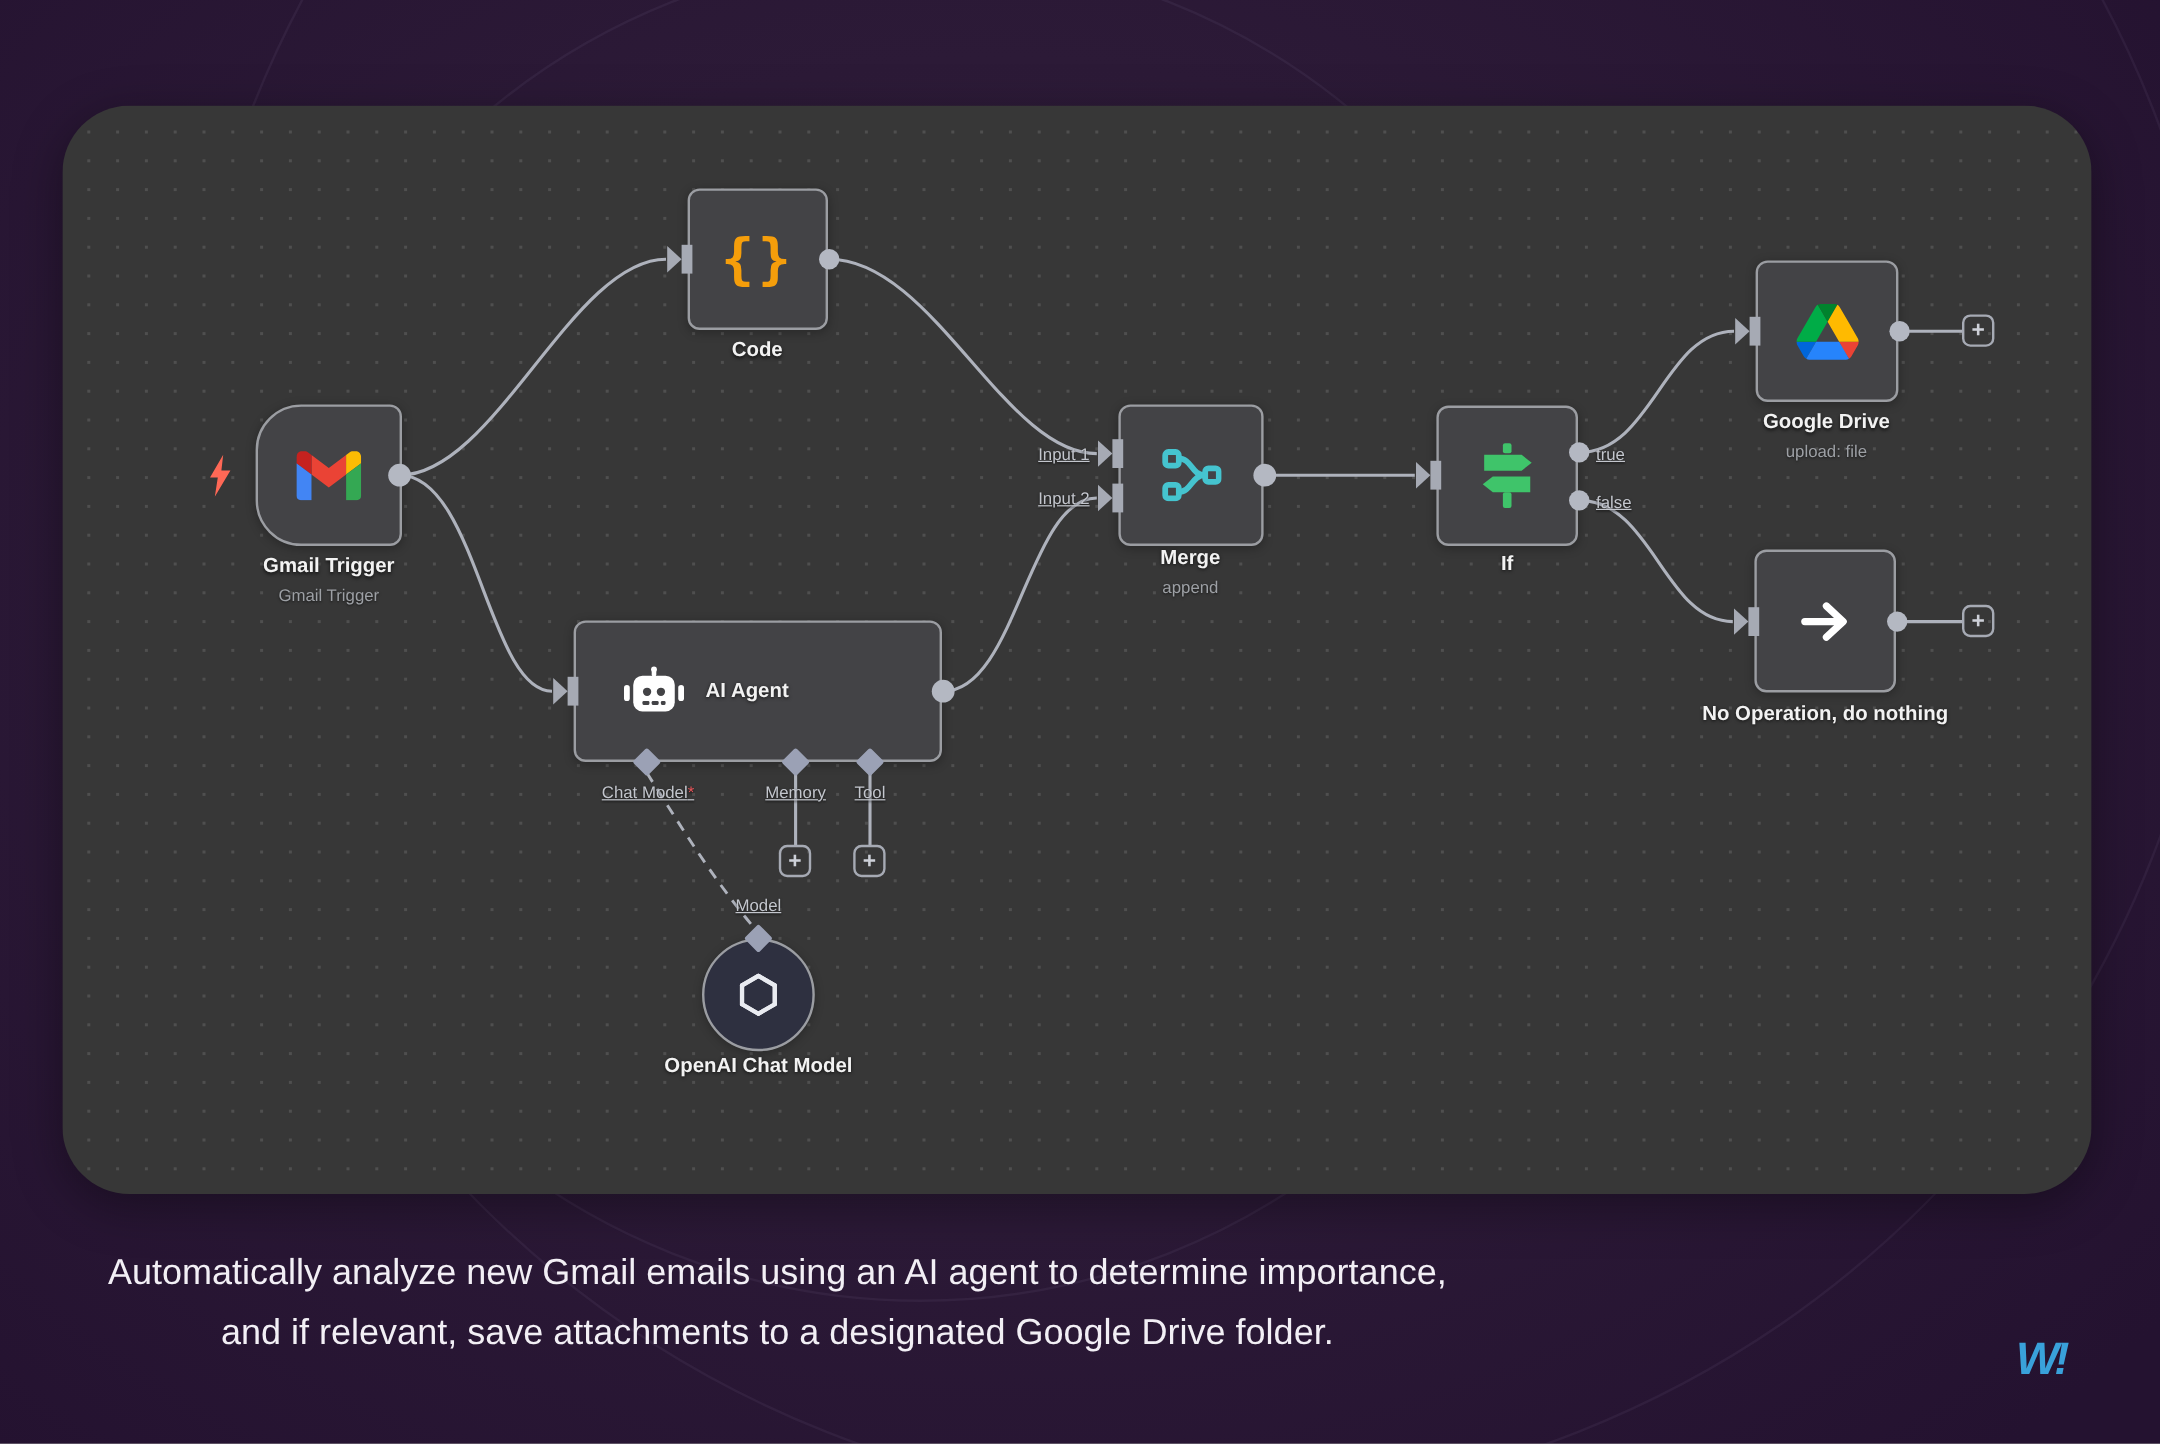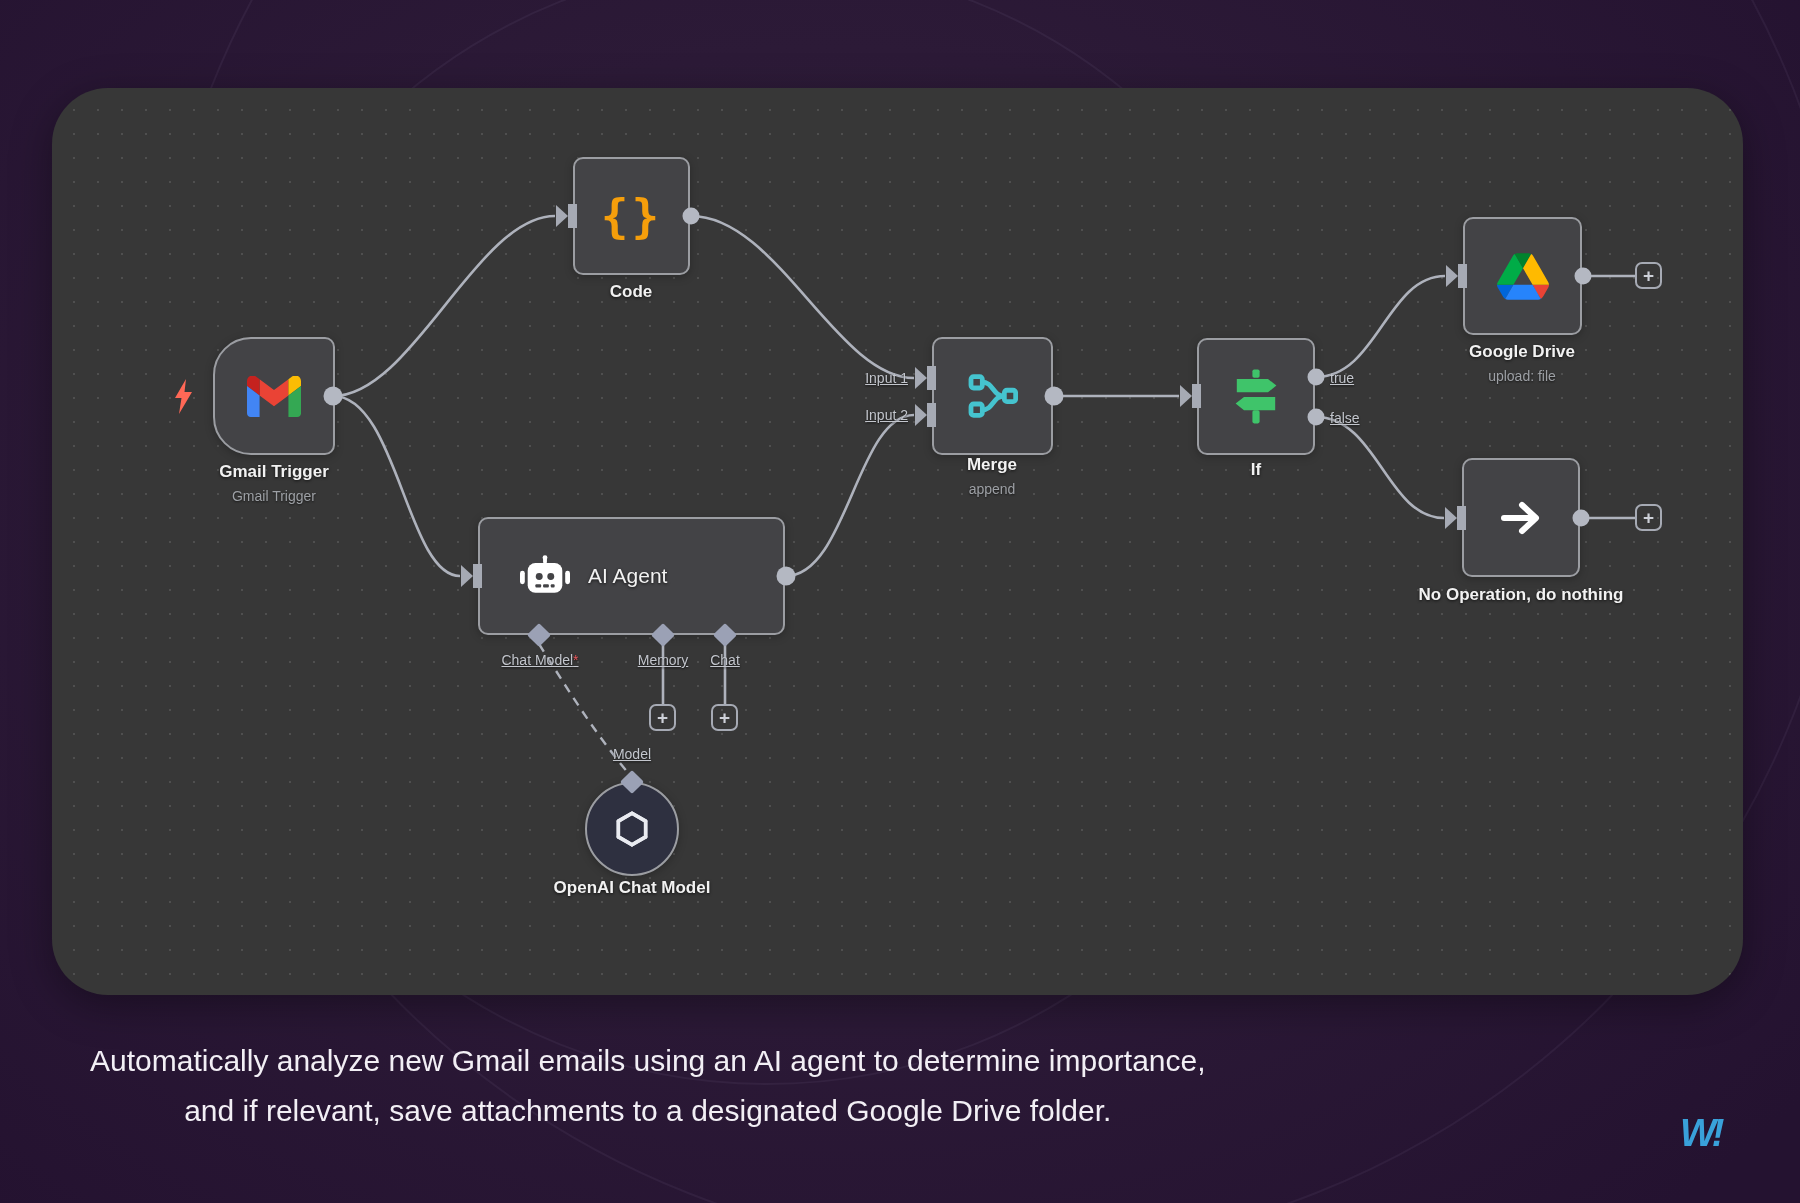--- a/index.html
+++ b/index.html
@@ -32,21 +32,21 @@
   .plus-btn{
     position:absolute;width:27px;height:27px;border:2px solid #a6aab4;border-radius:7px;
     color:#cdd0d8;font-size:19px;font-weight:bold;line-height:23px;text-align:center;
     box-sizing:border-box;background:transparent;
   }
   .caption{position:absolute;left:90px;top:1036px;font-size:30px;line-height:50px;color:#f2eff5;text-align:center;}
   .brand{
     position:absolute;left:1680px;top:1112px;font-size:38px;font-weight:800;font-style:italic;
     color:#39a1da;letter-spacing:-4px;
   }
-  .agent-title{font-size:21px;font-weight:normal;color:#f2f2f2;margin-left:18px;text-shadow:0 1px 3px rgba(0,0,0,0.7);}
+  .agent-title{font-size:17px;font-weight:bold;color:#f2f2f2;margin-left:18px;text-shadow:0 1px 3px rgba(0,0,0,0.7);}
   .code-braces{font-family:"DejaVu Sans Mono", monospace;font-size:46px;font-weight:bold;color:#f59e0b;letter-spacing:3px;}
 </style>
 </head>
 <body>
 
 <div class="bg-ring" style="left:205px;top:-39px;width:1120px;height:1120px"></div>
 <div class="bg-ring" style="left:150px;top:-450px;width:1700px;height:1700px"></div>
 
 <div class="canvas">
 
@@ -221,21 +221,21 @@
   <div class="node-label" style="left:480px;top:790px;width:200px">
     <div class="node-title">OpenAI Chat Model</div>
   </div>
 
   <div class="port-label" style="left:790px;top:282px;width:66px;text-align:right">Input 1</div>
   <div class="port-label" style="left:790px;top:319px;width:66px;text-align:right">Input 2</div>
   <div class="port-label" style="left:1278px;top:282px">true</div>
   <div class="port-label" style="left:1278px;top:322px">false</div>
   <div class="port-label" style="left:428px;top:564px;width:120px;text-align:center"><span>Chat Model</span><span class="req">*</span></div>
   <div class="port-label" style="left:561px;top:564px;width:100px;text-align:center">Memory</div>
-  <div class="port-label" style="left:633px;top:564px;width:80px;text-align:center">Chat</div>
+  <div class="port-label" style="left:633px;top:564px;width:80px;text-align:center">Tool</div>
   <div class="port-label" style="left:530px;top:658px;width:100px;text-align:center">Model</div>
 
 </div>
 
 <div class="caption">
   <div>Automatically analyze new Gmail emails using an AI agent to determine importance,</div>
   <div>and if relevant, save attachments to a designated Google Drive folder.</div>
 </div>
 
 <div class="brand">W!</div>

